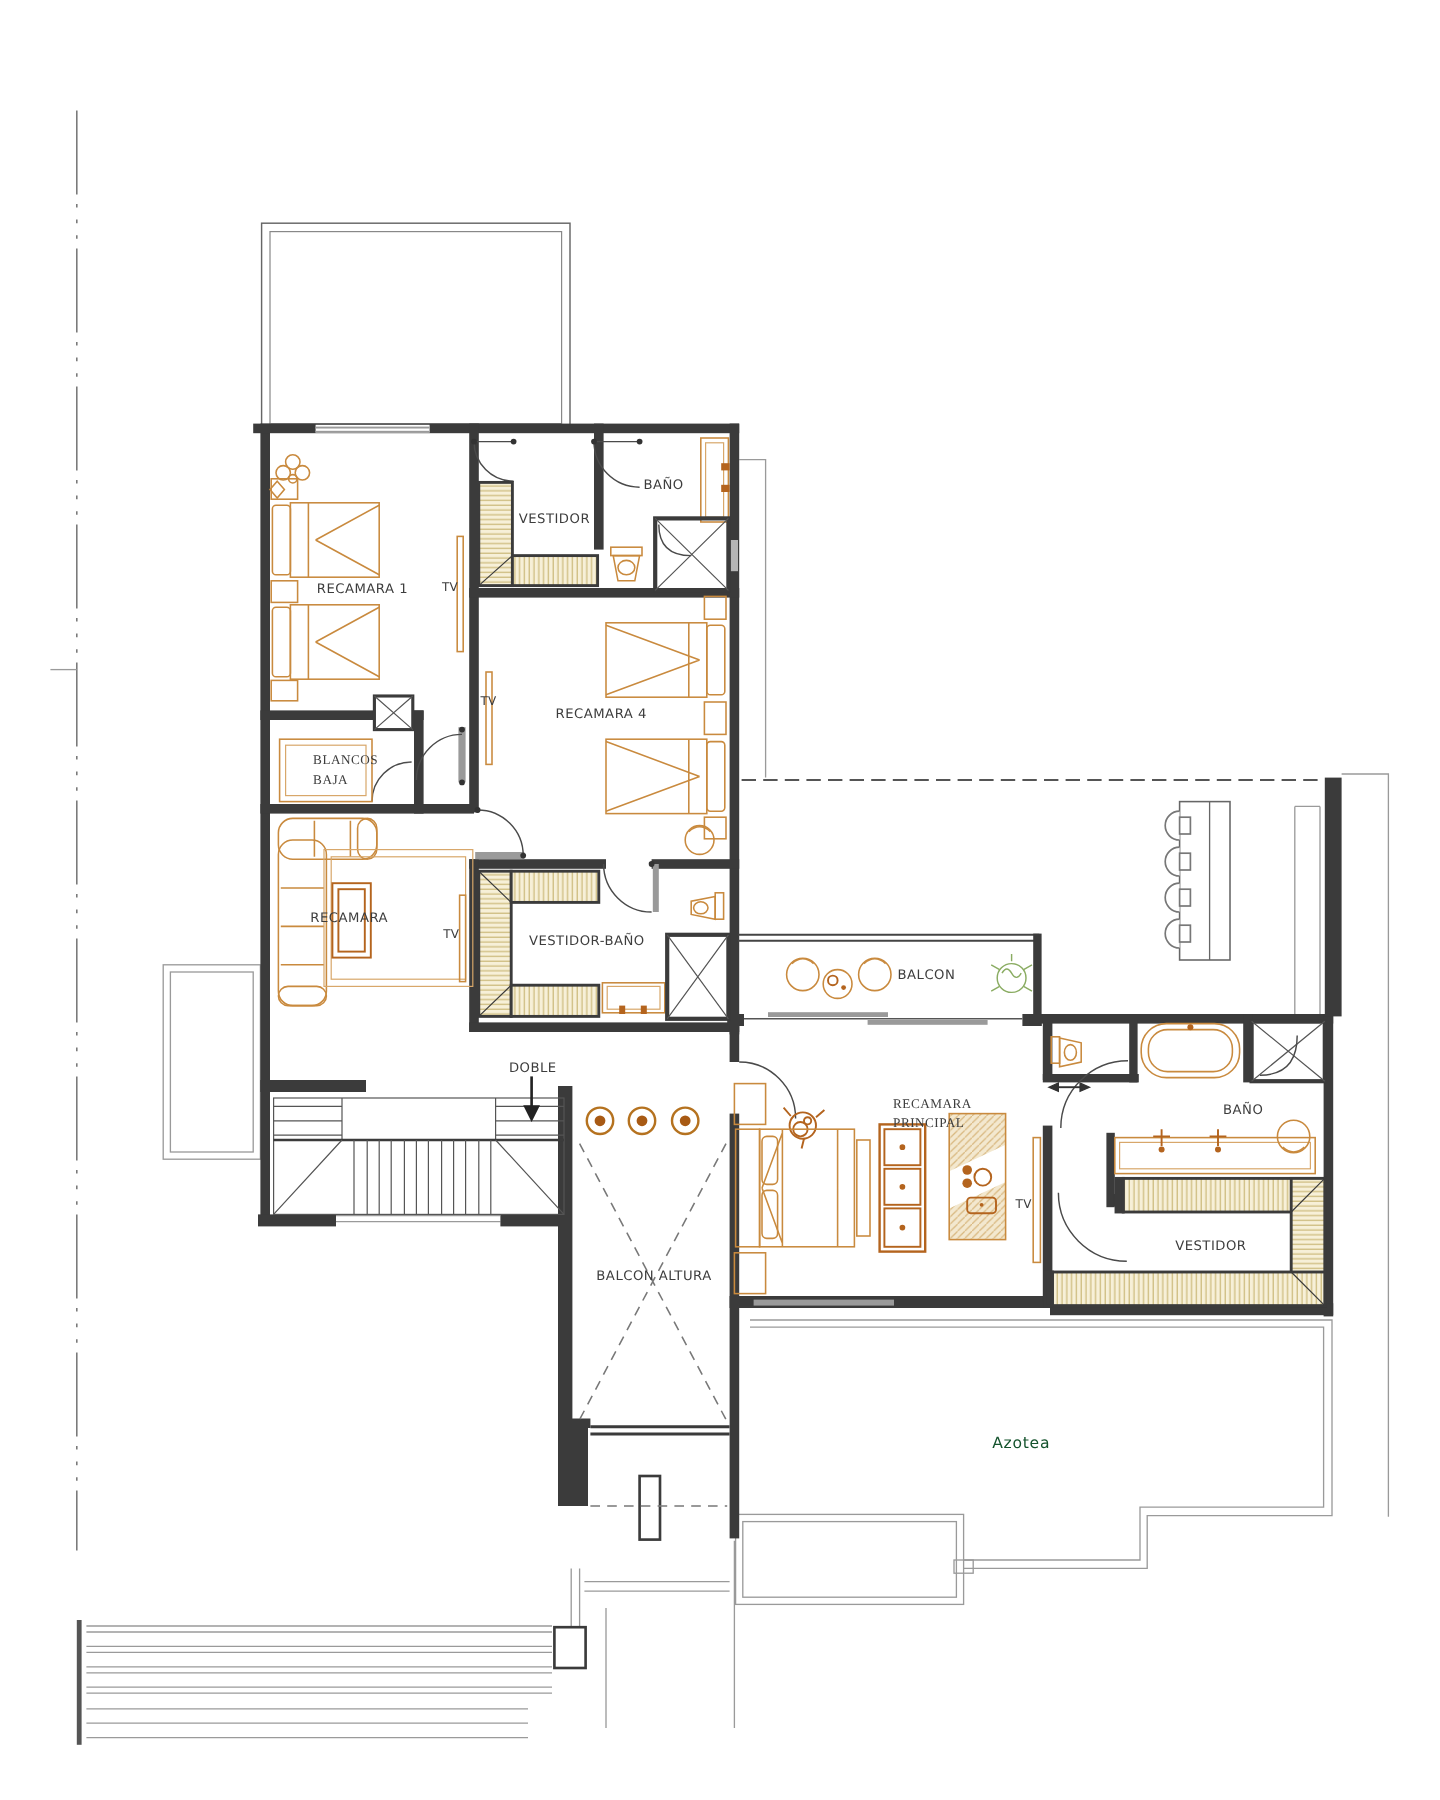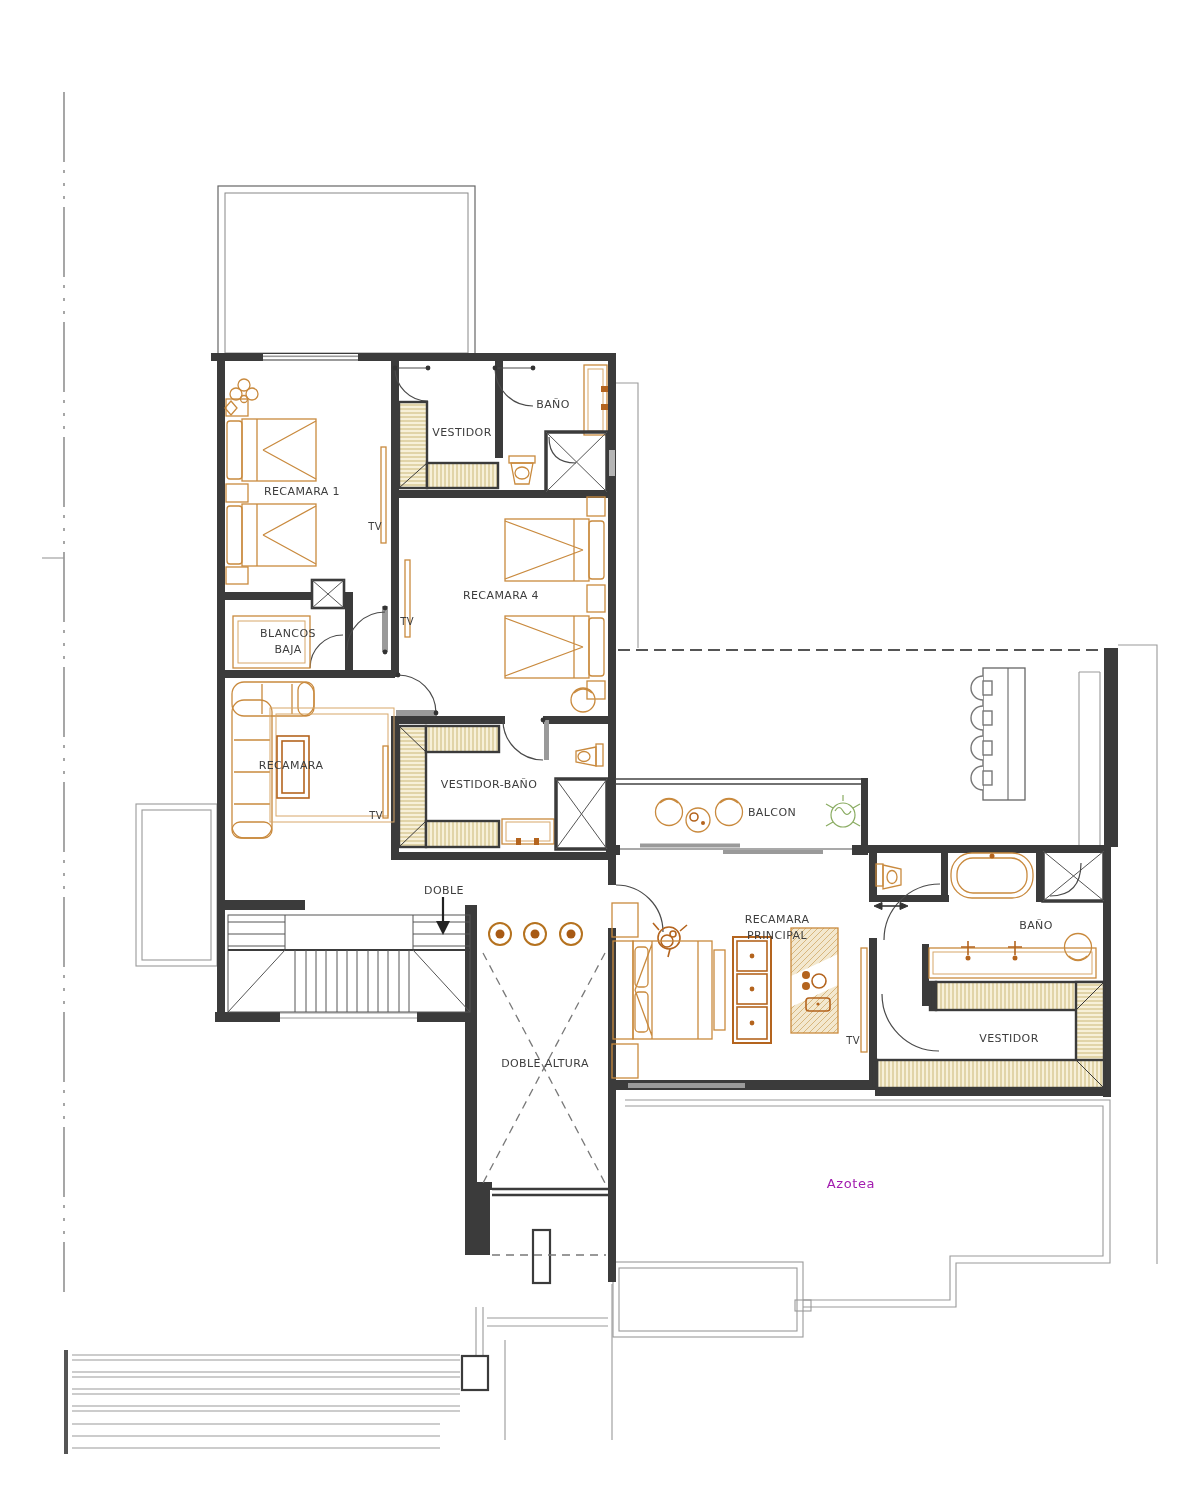--- a/index.html
+++ b/index.html
@@ -1,23 +1,23 @@
 <!DOCTYPE html>
 <html><head>
 <meta charset="utf-8">
 <style>
   html,body{margin:0;padding:0;background:#fff;}
   #plan{position:relative;width:1200px;height:1500px;background:#ffffff;overflow:hidden;
         font-family:"DejaVu Sans",sans-serif;}
   #plan svg{position:absolute;left:0;top:0;}
   .lbl{position:absolute;transform:translate(-50%,-50%);font-size:11px;letter-spacing:.4px;
        color:#3d3d3d;white-space:nowrap;font-family:"DejaVu Sans",sans-serif;}
-  .lbl.two{text-align:center;line-height:16px;}
-  .lbl.tiny{font-size:10px;letter-spacing:.2px;margin-top:36px;}
-  .lbl.soft{font-size:13px;color:#a21caf;letter-spacing:.6px;}
+  .lbl.two{line-height:16px;font-family:Liberation Serif, serif;}
+  .lbl.tiny{font-size:10px;letter-spacing:.2px;}
+  .lbl.soft{font-size:13px;color:#14532d;letter-spacing:.6px;margin-top:20px;}
   
   .w{fill:#3b3b3b;}
   .lnb{stroke:#3b3b3b;fill:none;stroke-width:3.5;}
   .gh{stroke:#9a9a9a;fill:none;stroke-width:1.1;}
   .gl{fill:#9a9a9a;}
   .fo{stroke:#c98a3e;fill:none;stroke-width:1.3;}
   .fot{stroke:#d8a76a;fill:none;stroke-width:1;}
   .fod{stroke:#b4641e;fill:none;stroke-width:1.6;}
   .dsh{stroke:#787878;fill:none;stroke-width:1.3;stroke-dasharray:8 6;}
   .grn{stroke:#8aac62;fill:none;stroke-width:1.2;}
@@ -435,15 +435,15 @@
   <div class="lbl" style="left:489px;top:784px">VESTIDOR-BAÑO</div>
   <div class="lbl" style="left:772px;top:812px">BALCON</div>
   <div class="lbl two" style="left:777px;top:928px">
     <span style="display:block">RECAMARA</span>
     <span style="display:block">PRINCIPAL</span>
   </div>
   <div class="lbl tiny" style="left:853px;top:1004px">TV</div>
   <div class="lbl" style="left:1036px;top:925px">BAÑO</div>
   <div class="lbl" style="left:1009px;top:1038px">VESTIDOR</div>
   <div class="lbl" style="left:444px;top:890px">DOBLE</div>
-  <div class="lbl" style="left:545px;top:1063px">DOBLE ALTURA</div>
+  <div class="lbl" style="left:545px;top:1063px">BALCON ALTURA</div>
   <div class="lbl soft" style="left:851px;top:1183px">Azotea</div>
 </div>
 
 </body></html>

